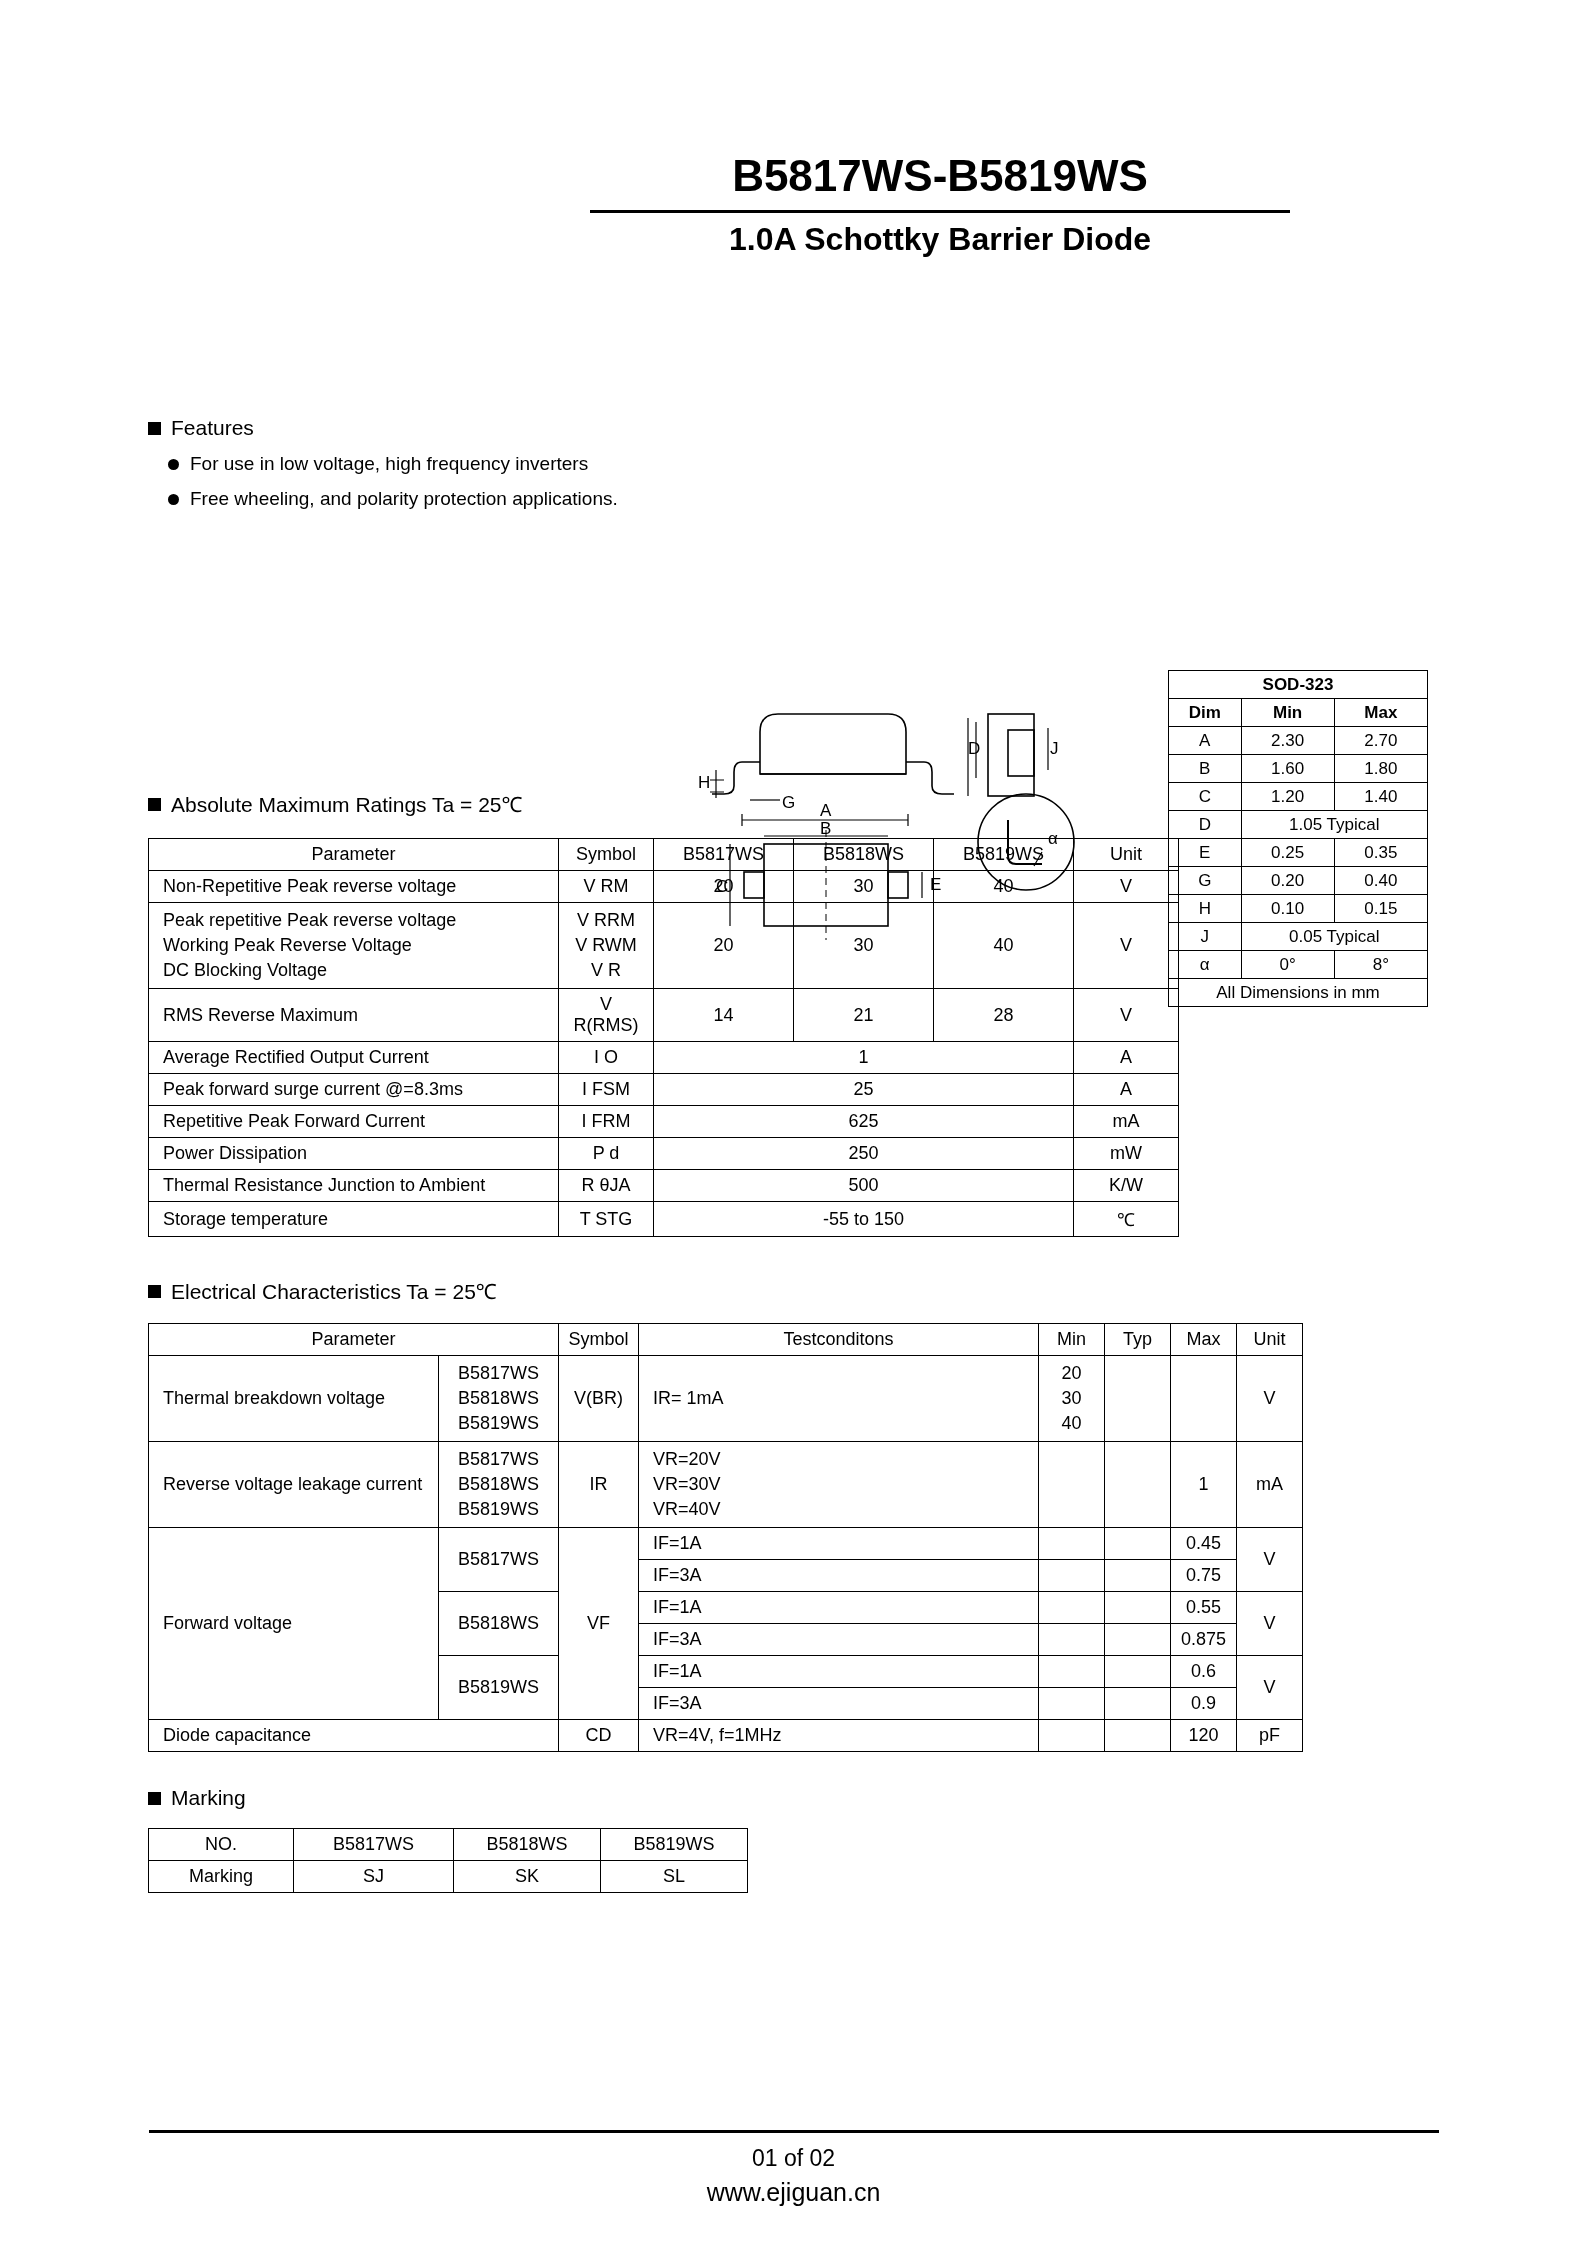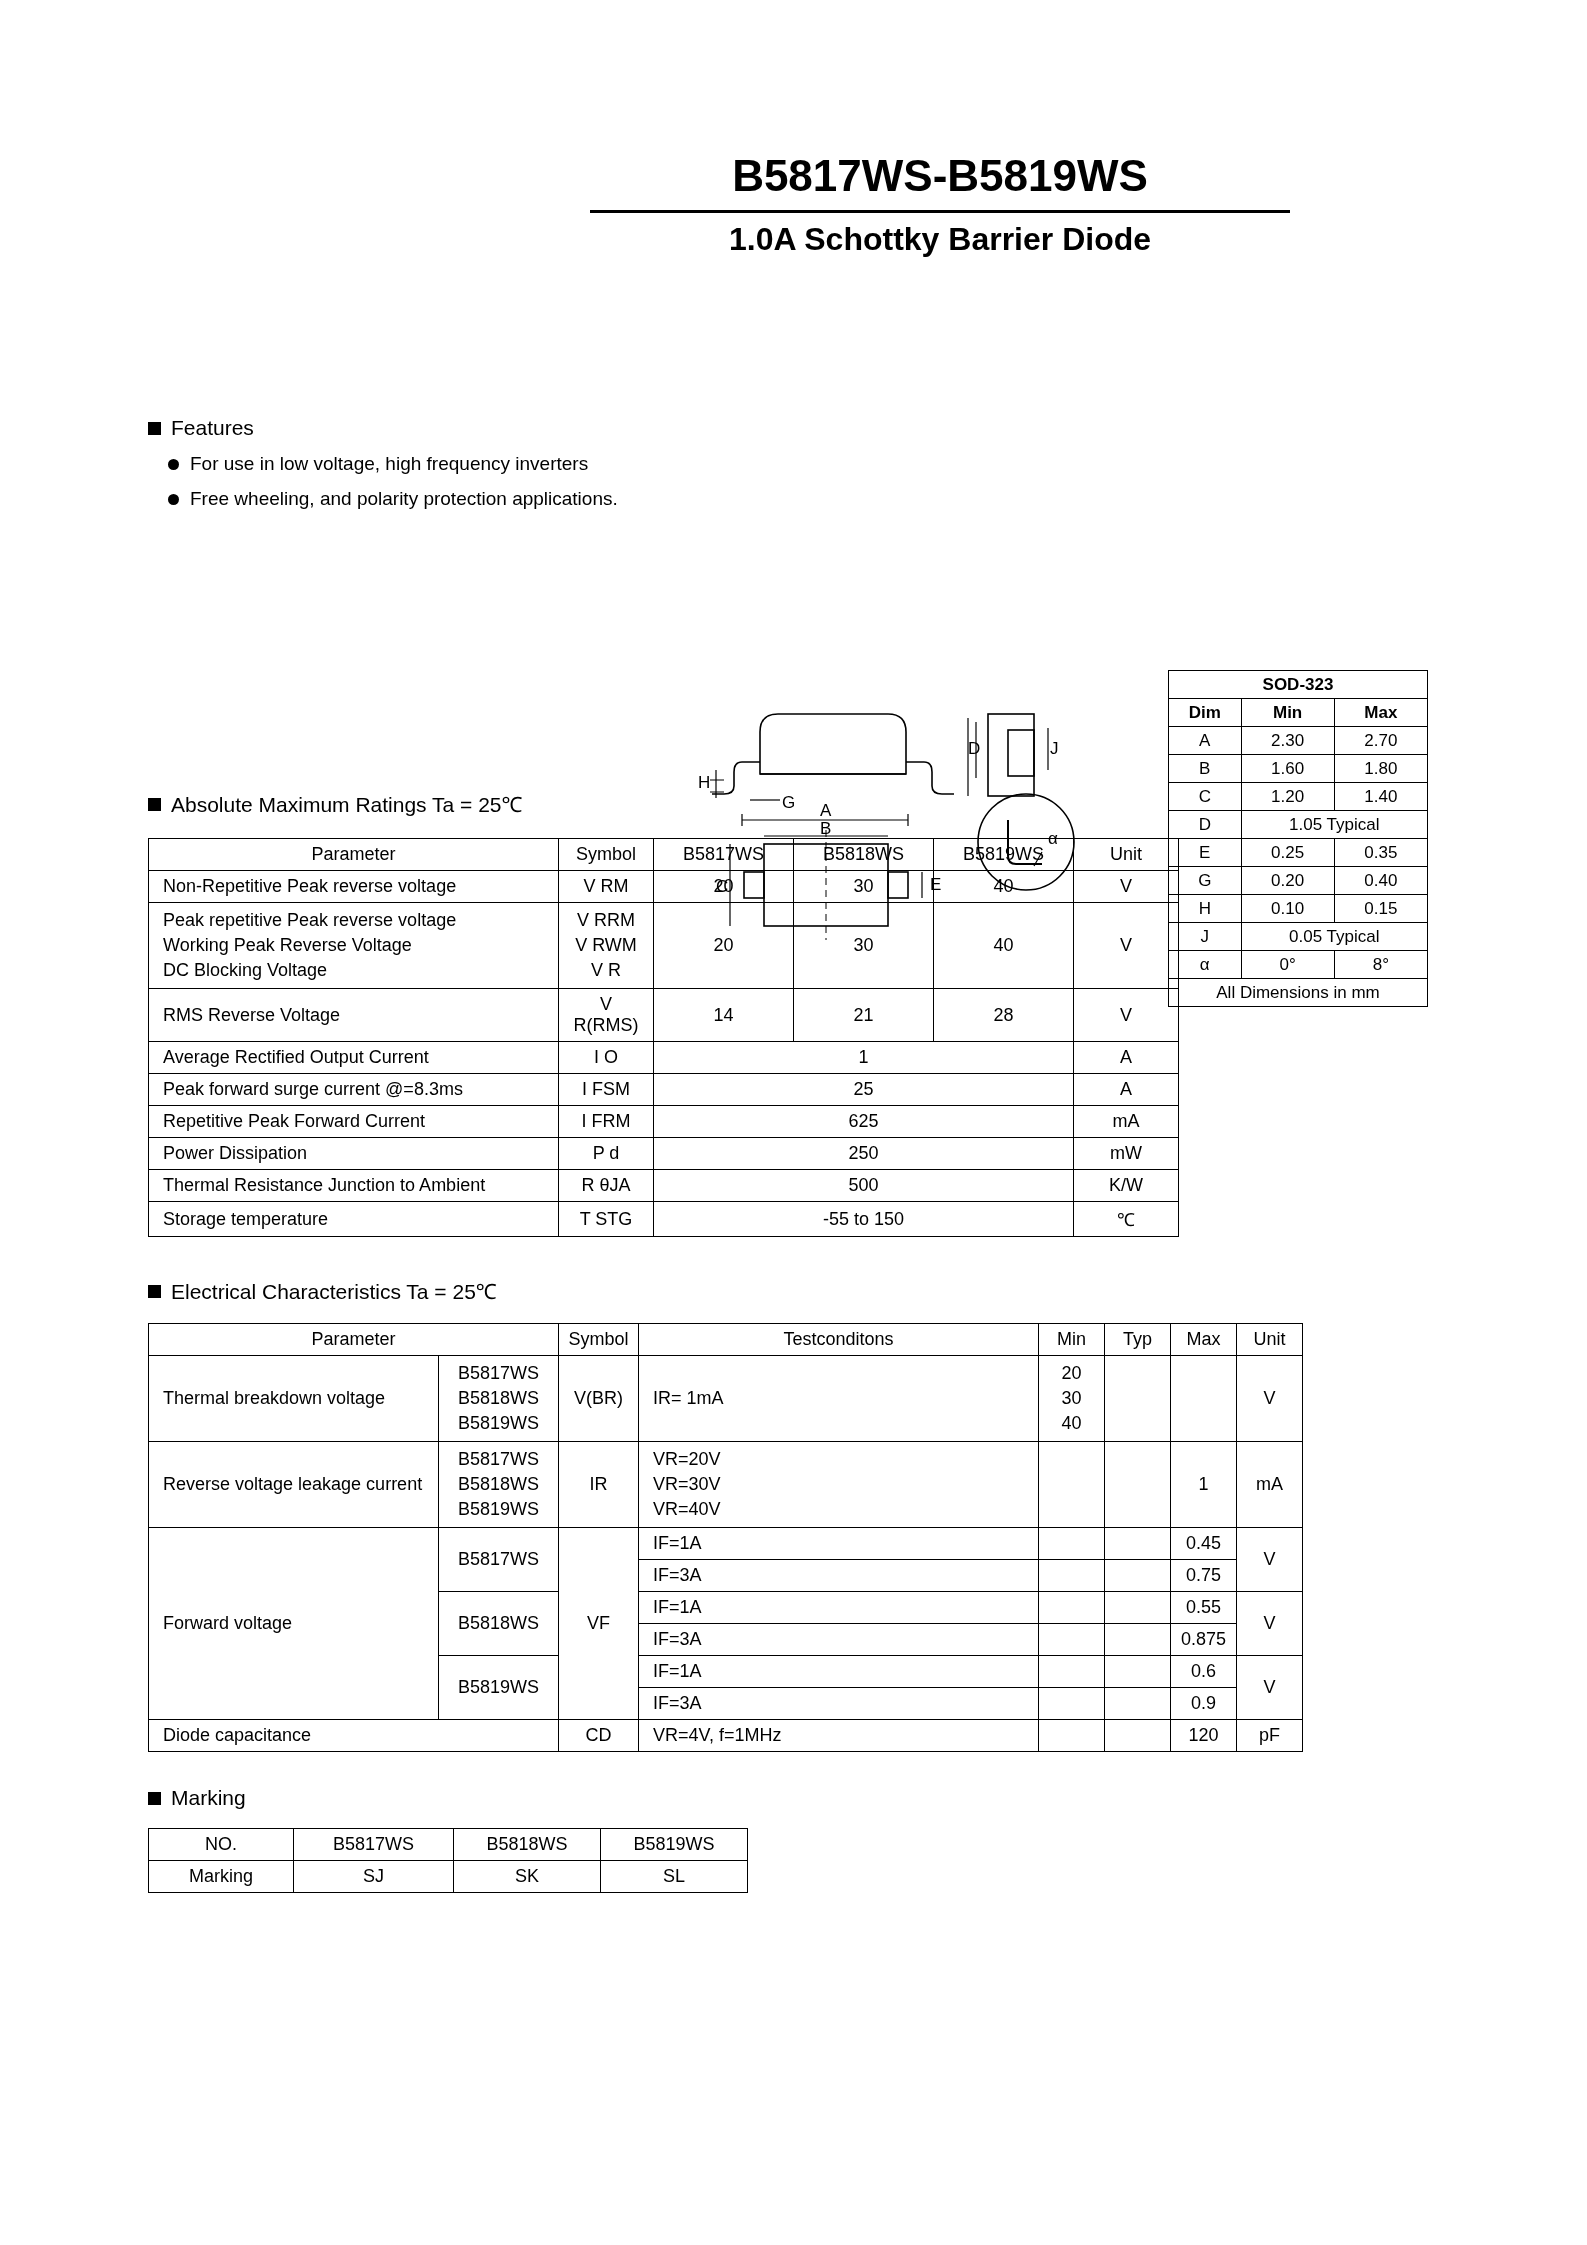--- a/index.html
+++ b/index.html
@@ -366,21 +366,21 @@
           <div style="padding:2px 0">V RWM</div>
           <div style="padding:2px 0">V R</div>
         </td>
         <td>20</td>
         <td>30</td>
         <td>40</td>
         <td>V</td>
       </tr>
 
       <tr>
-        <td class="lft">RMS Reverse Voltage</td>
+        <td class="lft">RMS Reverse Maximum</td>
         <td>V R(RMS)</td>
         <td>14</td>
         <td>21</td>
         <td>28</td>
         <td>V</td>
       </tr>
 
       <tr>
         <td class="lft">Average Rectified Output Current</td>
         <td>I O</td>
@@ -570,14 +570,19 @@
       <tr>
         <td>Marking</td>
         <td>SJ</td>
         <td>SK</td>
         <td>SL</td>
       </tr>
     </tbody>
       </table>
   </div>
 
+  <div class="footer">
+    <div class="footer-rule"></div>
+    <div class="footer-page">01 of 02</div>
+    <div class="footer-url">www.ejiguan.cn</div>
+  </div>
 
 </div>
 
 </body></html>

